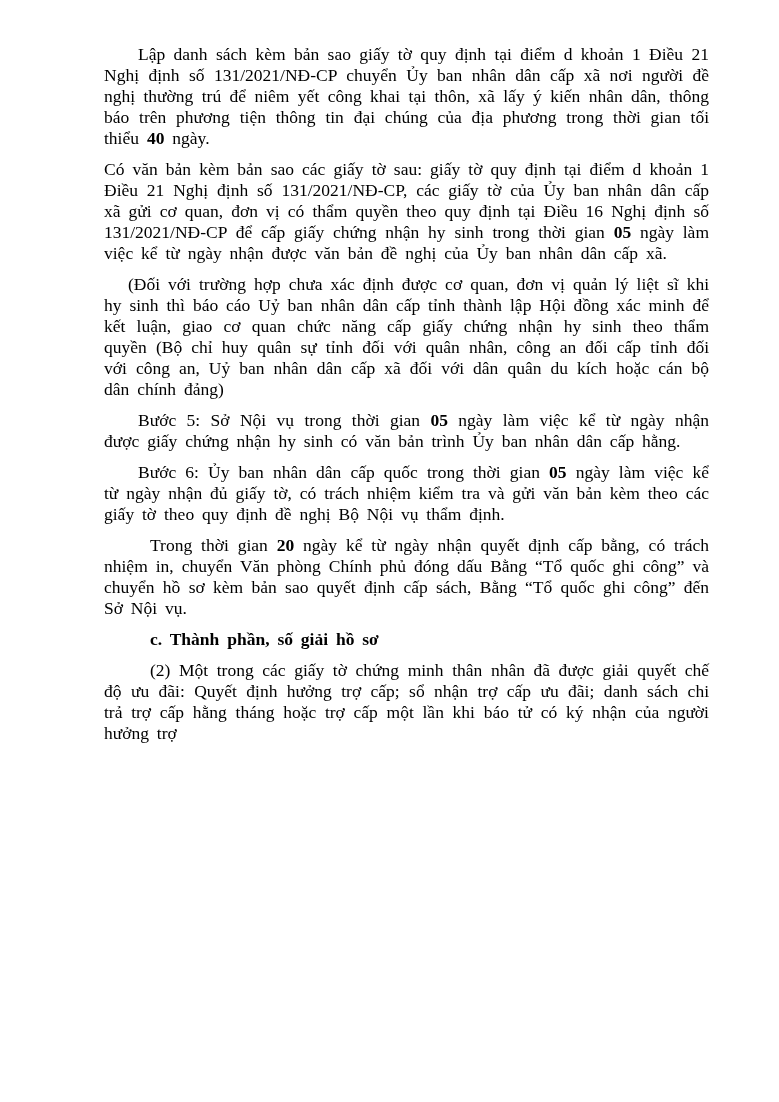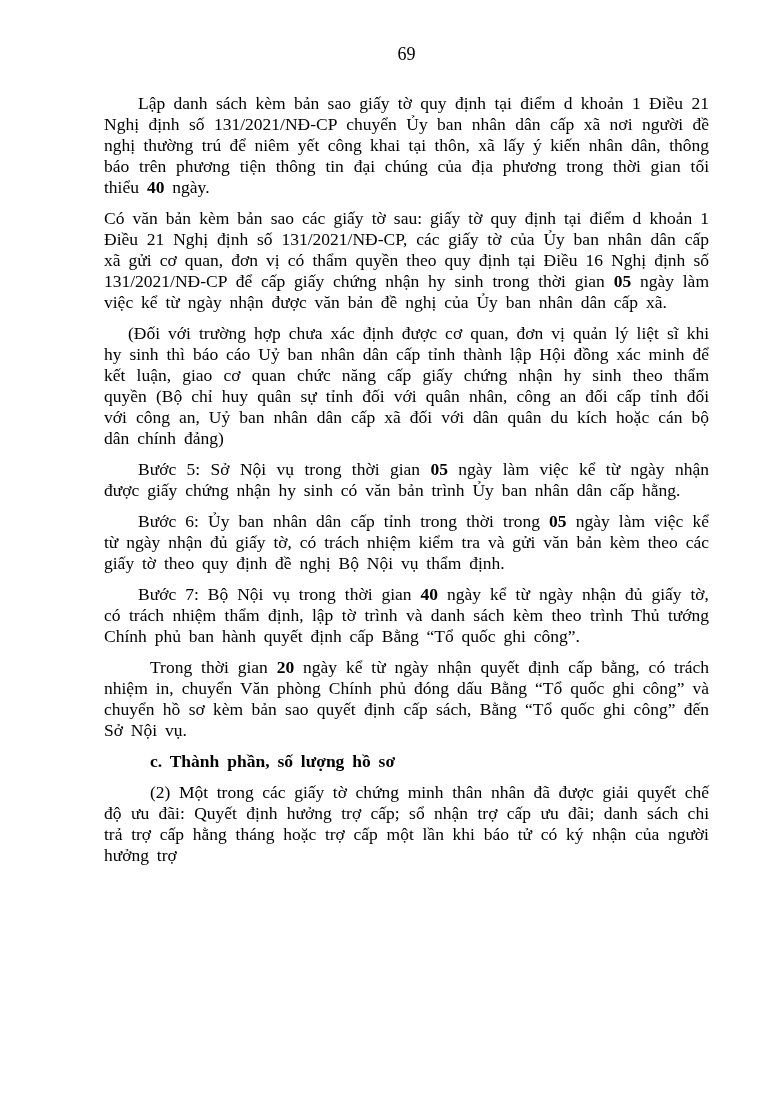--- a/index.html
+++ b/index.html
@@ -38,25 +38,23 @@
   .indent-sm   { text-indent: 24px; }
   .indent-md   { text-indent: 34px; }
   .indent-lg   { text-indent: 46px; }
   .run-bold    { font-weight: bold; }
   .run-italic  { font-style: italic; }
 </style>
 </head>
 <body>
 
 <div class="page">
-  <div class="page-number">69</div>
   <main class="body">
       <p class="indent-md"><span class="">Lập danh sách kèm bản sao giấy tờ quy định tại điểm d khoản 1 Điều 21 Nghị định số 131/2021/NĐ-CP chuyển Ủy ban nhân dân cấp xã nơi người đề nghị thường trú để niêm yết công khai tại thôn, xã lấy ý kiến nhân dân, thông báo trên phương tiện thông tin đại chúng của địa phương trong thời gian tối thiểu </span><span class="run-bold">40</span><span class=""> ngày.</span></p>
       <p class="indent-none"><span class="">Có văn bản kèm bản sao các giấy tờ sau: giấy tờ quy định tại điểm d khoản 1 Điều 21 Nghị định số 131/2021/NĐ-CP, các giấy tờ của Ủy ban nhân dân cấp xã gửi cơ quan, đơn vị có thẩm quyền theo quy định tại Điều 16 Nghị định số 131/2021/NĐ-CP để cấp giấy chứng nhận hy sinh trong thời gian </span><span class="run-bold">05</span><span class=""> ngày làm việc kể từ ngày nhận được văn bản đề nghị của Ủy ban nhân dân cấp xã.</span></p>
       <p class="indent-sm"><span class="">(Đối với trường hợp chưa xác định được cơ quan, đơn vị quản lý liệt sĩ khi hy sinh thì báo cáo Uỷ ban nhân dân cấp tỉnh thành lập Hội đồng xác minh để kết luận, giao cơ quan chức năng cấp giấy chứng nhận hy sinh theo thẩm quyền (Bộ chỉ huy quân sự tỉnh đối với quân nhân, công an đối cấp tỉnh đối với công an, Uỷ ban nhân dân cấp xã đối với dân quân du kích hoặc cán bộ dân chính đảng)</span></p>
       <p class="indent-md"><span class="">Bước 5: Sở Nội vụ trong thời gian </span><span class="run-bold">05</span><span class=""> ngày làm việc kể từ ngày nhận được giấy chứng nhận hy sinh có văn bản trình Ủy ban nhân dân cấp hằng.</span></p>
-      <p class="indent-md"><span class="">Bước 6: Ủy ban nhân dân cấp tỉnh trong thời trong </span><span class="run-bold">05</span><span class=""> ngày làm việc kể từ ngày nhận đủ giấy tờ, có trách nhiệm kiểm tra và gửi văn bản kèm theo các giấy tờ theo quy định đề nghị Bộ Nội vụ thẩm định.</span></p>
-      <p class="indent-md"><span class="">Bước 7: Bộ Nội vụ trong thời gian </span><span class="run-bold">40</span><span class=""> ngày kể từ ngày nhận đủ giấy tờ, có trách nhiệm thẩm định, lập tờ trình và danh sách kèm theo trình Thủ tướng Chính phủ ban hành quyết định cấp Bằng “Tổ quốc ghi công”.</span></p>
+      <p class="indent-md"><span class="">Bước 6: Ủy ban nhân dân cấp quốc trong thời gian </span><span class="run-bold">05</span><span class=""> ngày làm việc kể từ ngày nhận đủ giấy tờ, có trách nhiệm kiểm tra và gửi văn bản kèm theo các giấy tờ theo quy định đề nghị Bộ Nội vụ thẩm định.</span></p>
       <p class="indent-lg"><span class="">Trong thời gian </span><span class="run-bold">20</span><span class=""> ngày kể từ ngày nhận quyết định cấp bằng, có trách nhiệm in, chuyển Văn phòng Chính phủ đóng dấu Bằng “Tổ quốc ghi công” và chuyển hồ sơ kèm bản sao quyết định cấp sách, Bằng “Tổ quốc ghi công” đến Sở Nội vụ.</span></p>
-      <p class="indent-lg"><span class="run-bold">c. Thành phần, số lượng hồ sơ</span></p>
+      <p class="indent-lg"><span class="run-bold">c. Thành phần, số giải hồ sơ</span></p>
       <p class="indent-lg"><span class="">(2) Một trong các giấy tờ chứng minh thân nhân đã được giải quyết chế độ ưu đãi: Quyết định hưởng trợ cấp; sổ nhận trợ cấp ưu đãi; danh sách chi trả trợ cấp hằng tháng hoặc trợ cấp một lần khi báo tử có ký nhận của người hưởng trợ</span></p>
     </main>
 </div>
 
 </body></html>

